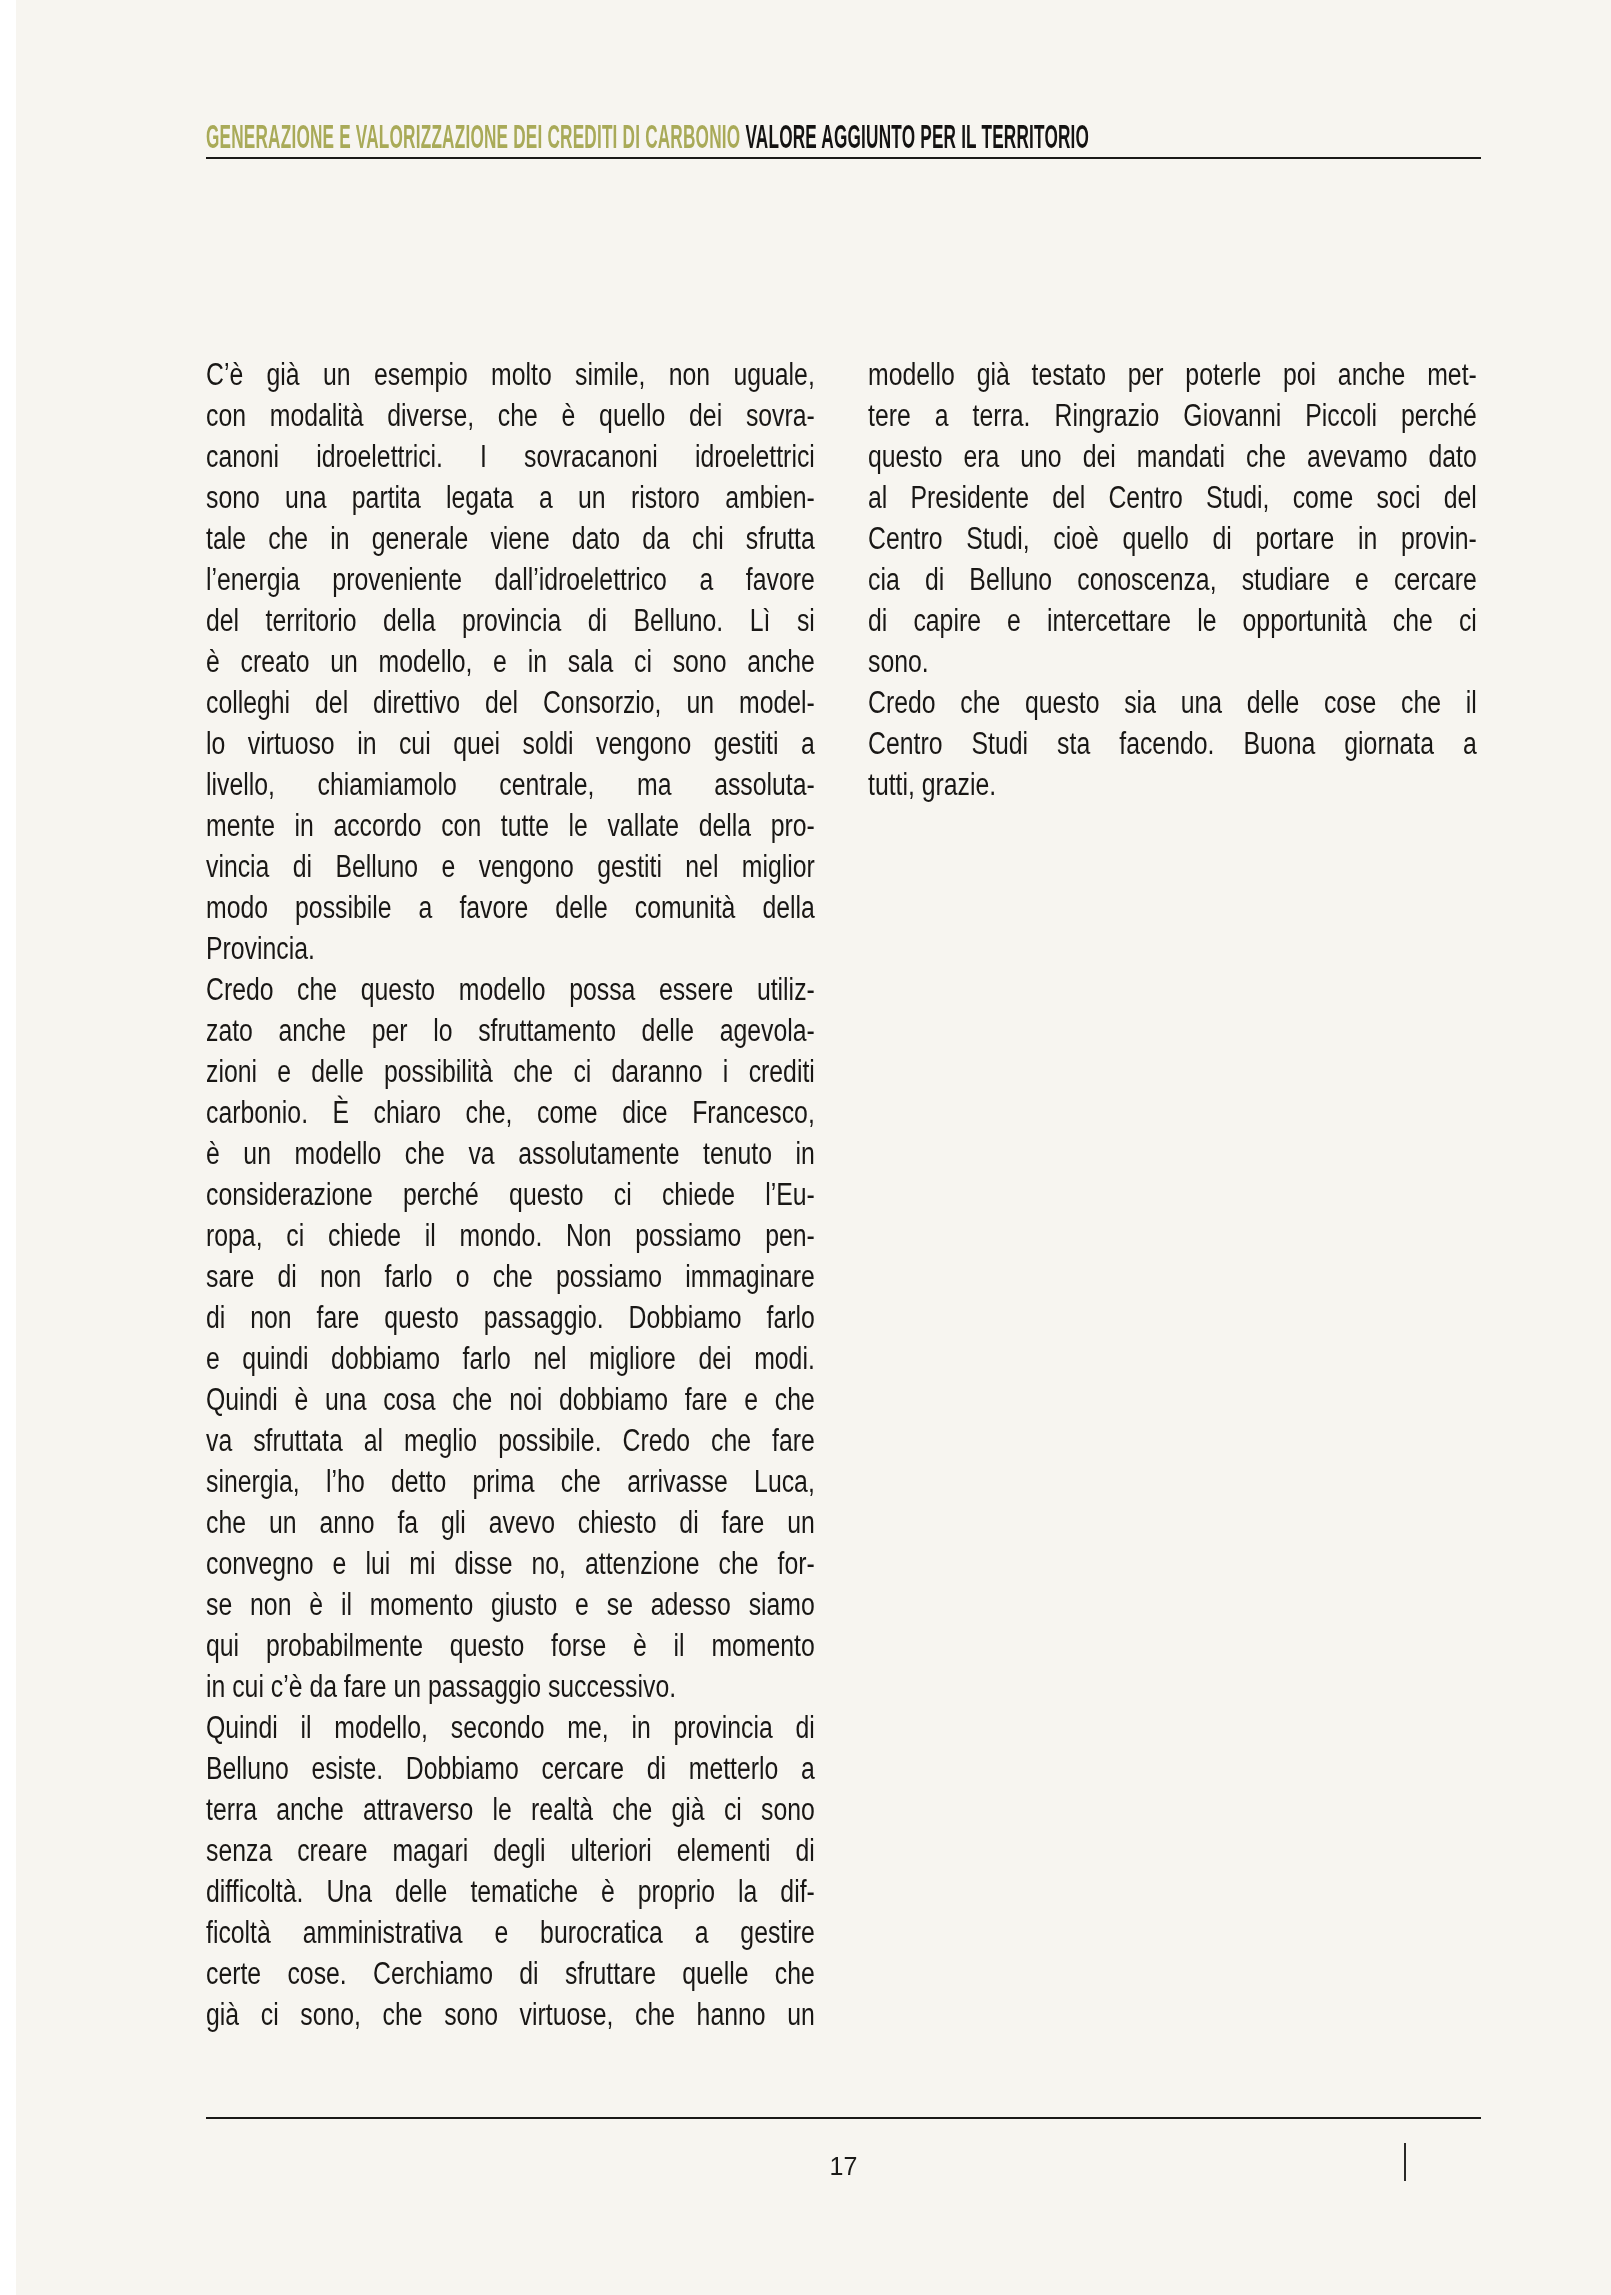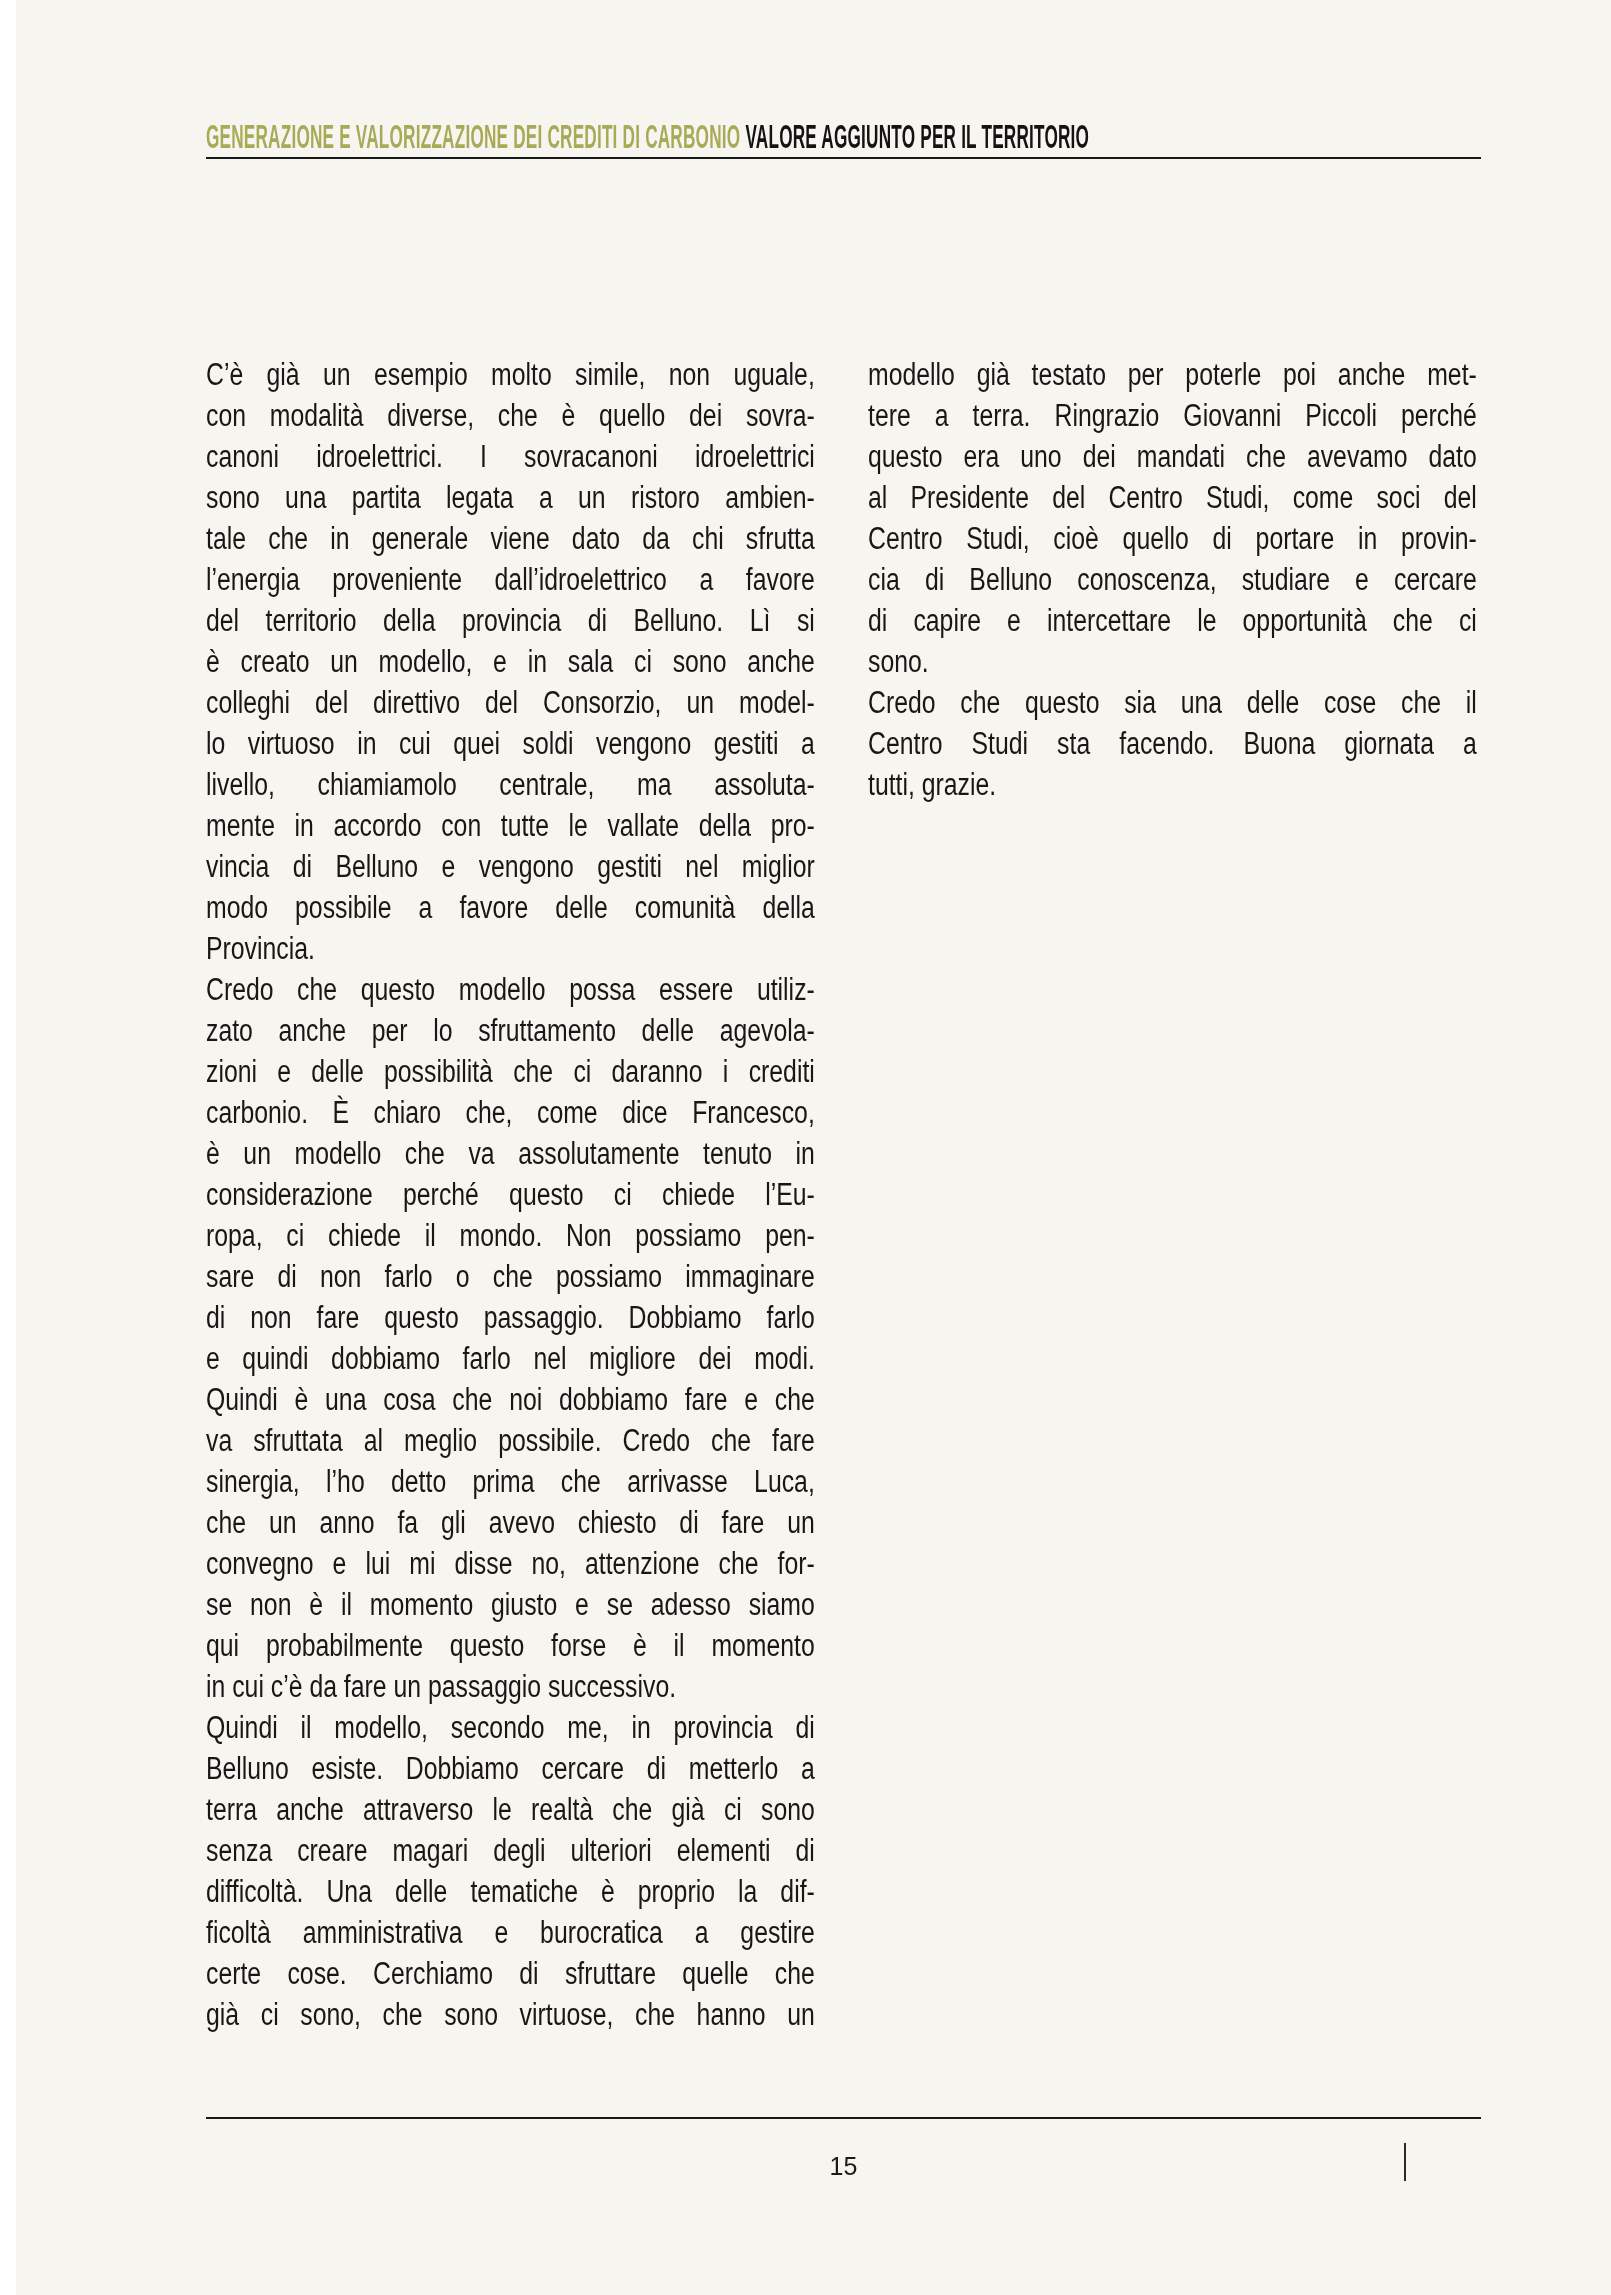--- a/index.html
+++ b/index.html
@@ -130,18 +130,18 @@
       <div class="line">cia di Belluno conoscenza, studiare e cercare</div>
       <div class="line">di capire e intercettare le opportunità che ci</div>
       <div class="line eop">sono.</div>
       <div class="line">Credo che questo sia una delle cose che il</div>
       <div class="line">Centro Studi sta facendo. Buona giornata a</div>
       <div class="line eop">tutti, grazie.</div>
     </div>
 
   <div class="rule rule-bottom"></div>
 
-  <div class="page-number">15</div>
+  <div class="page-number">17</div>
 
   <div class="footer-mark"></div>
 
 </div>
 
 
 </body></html>

